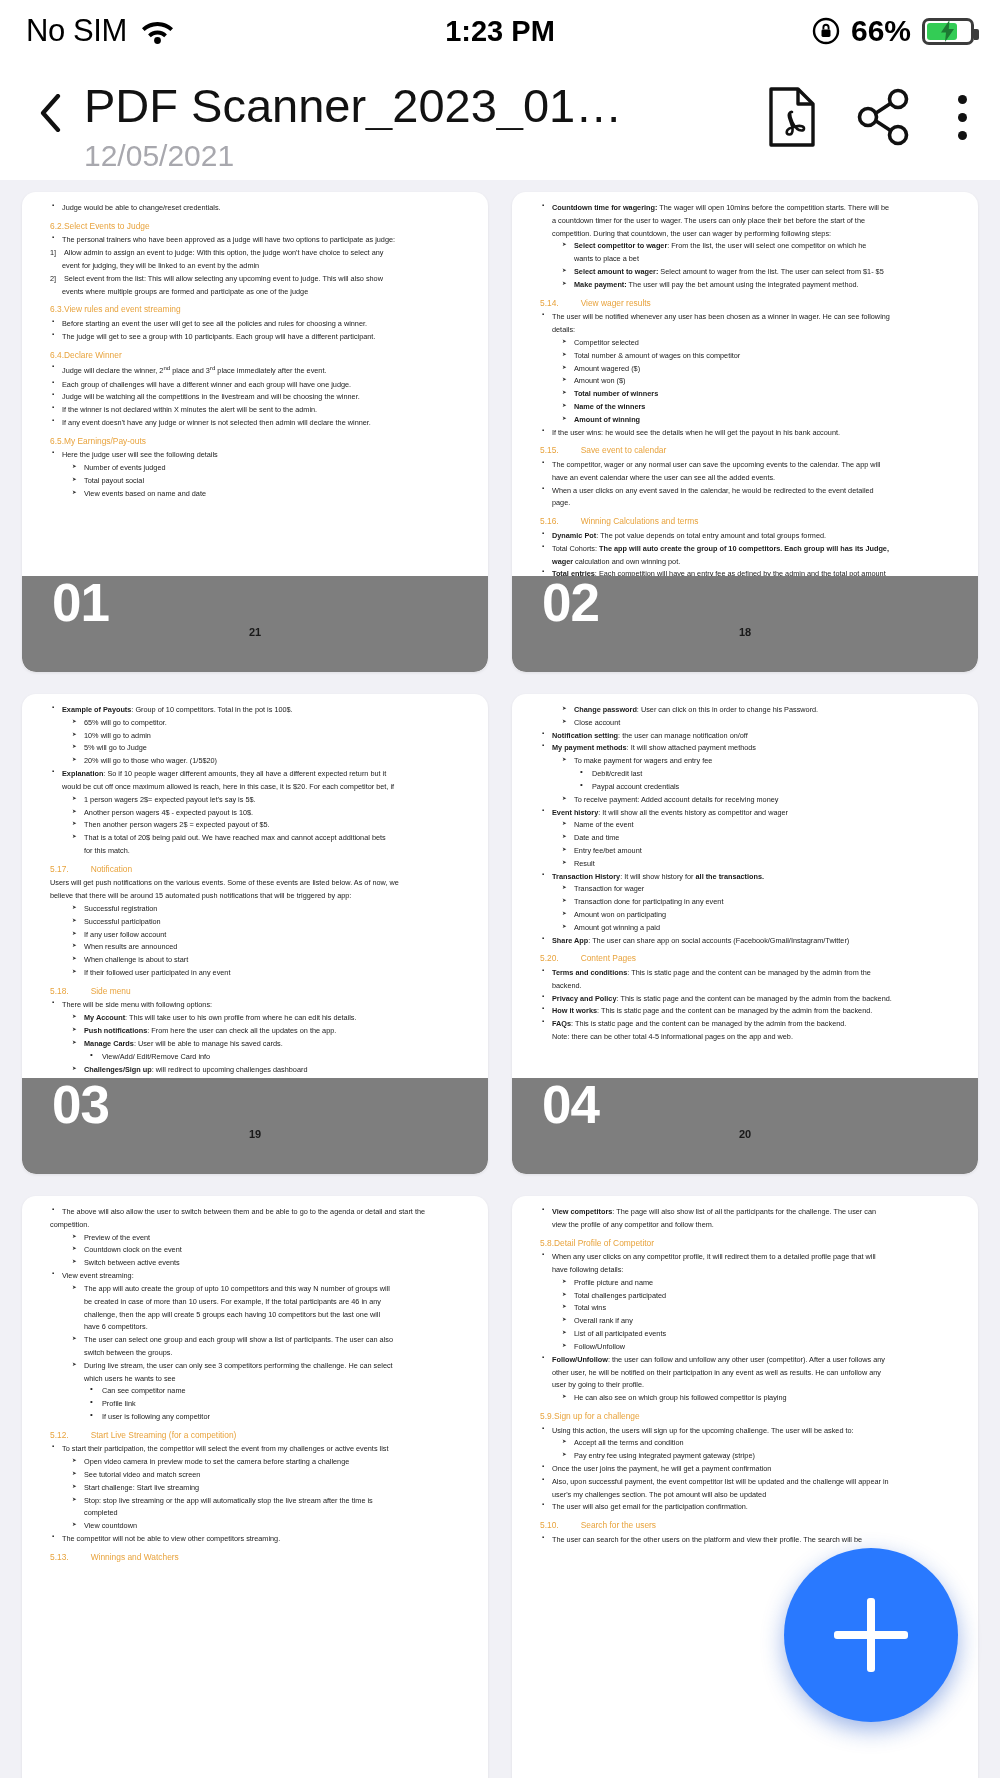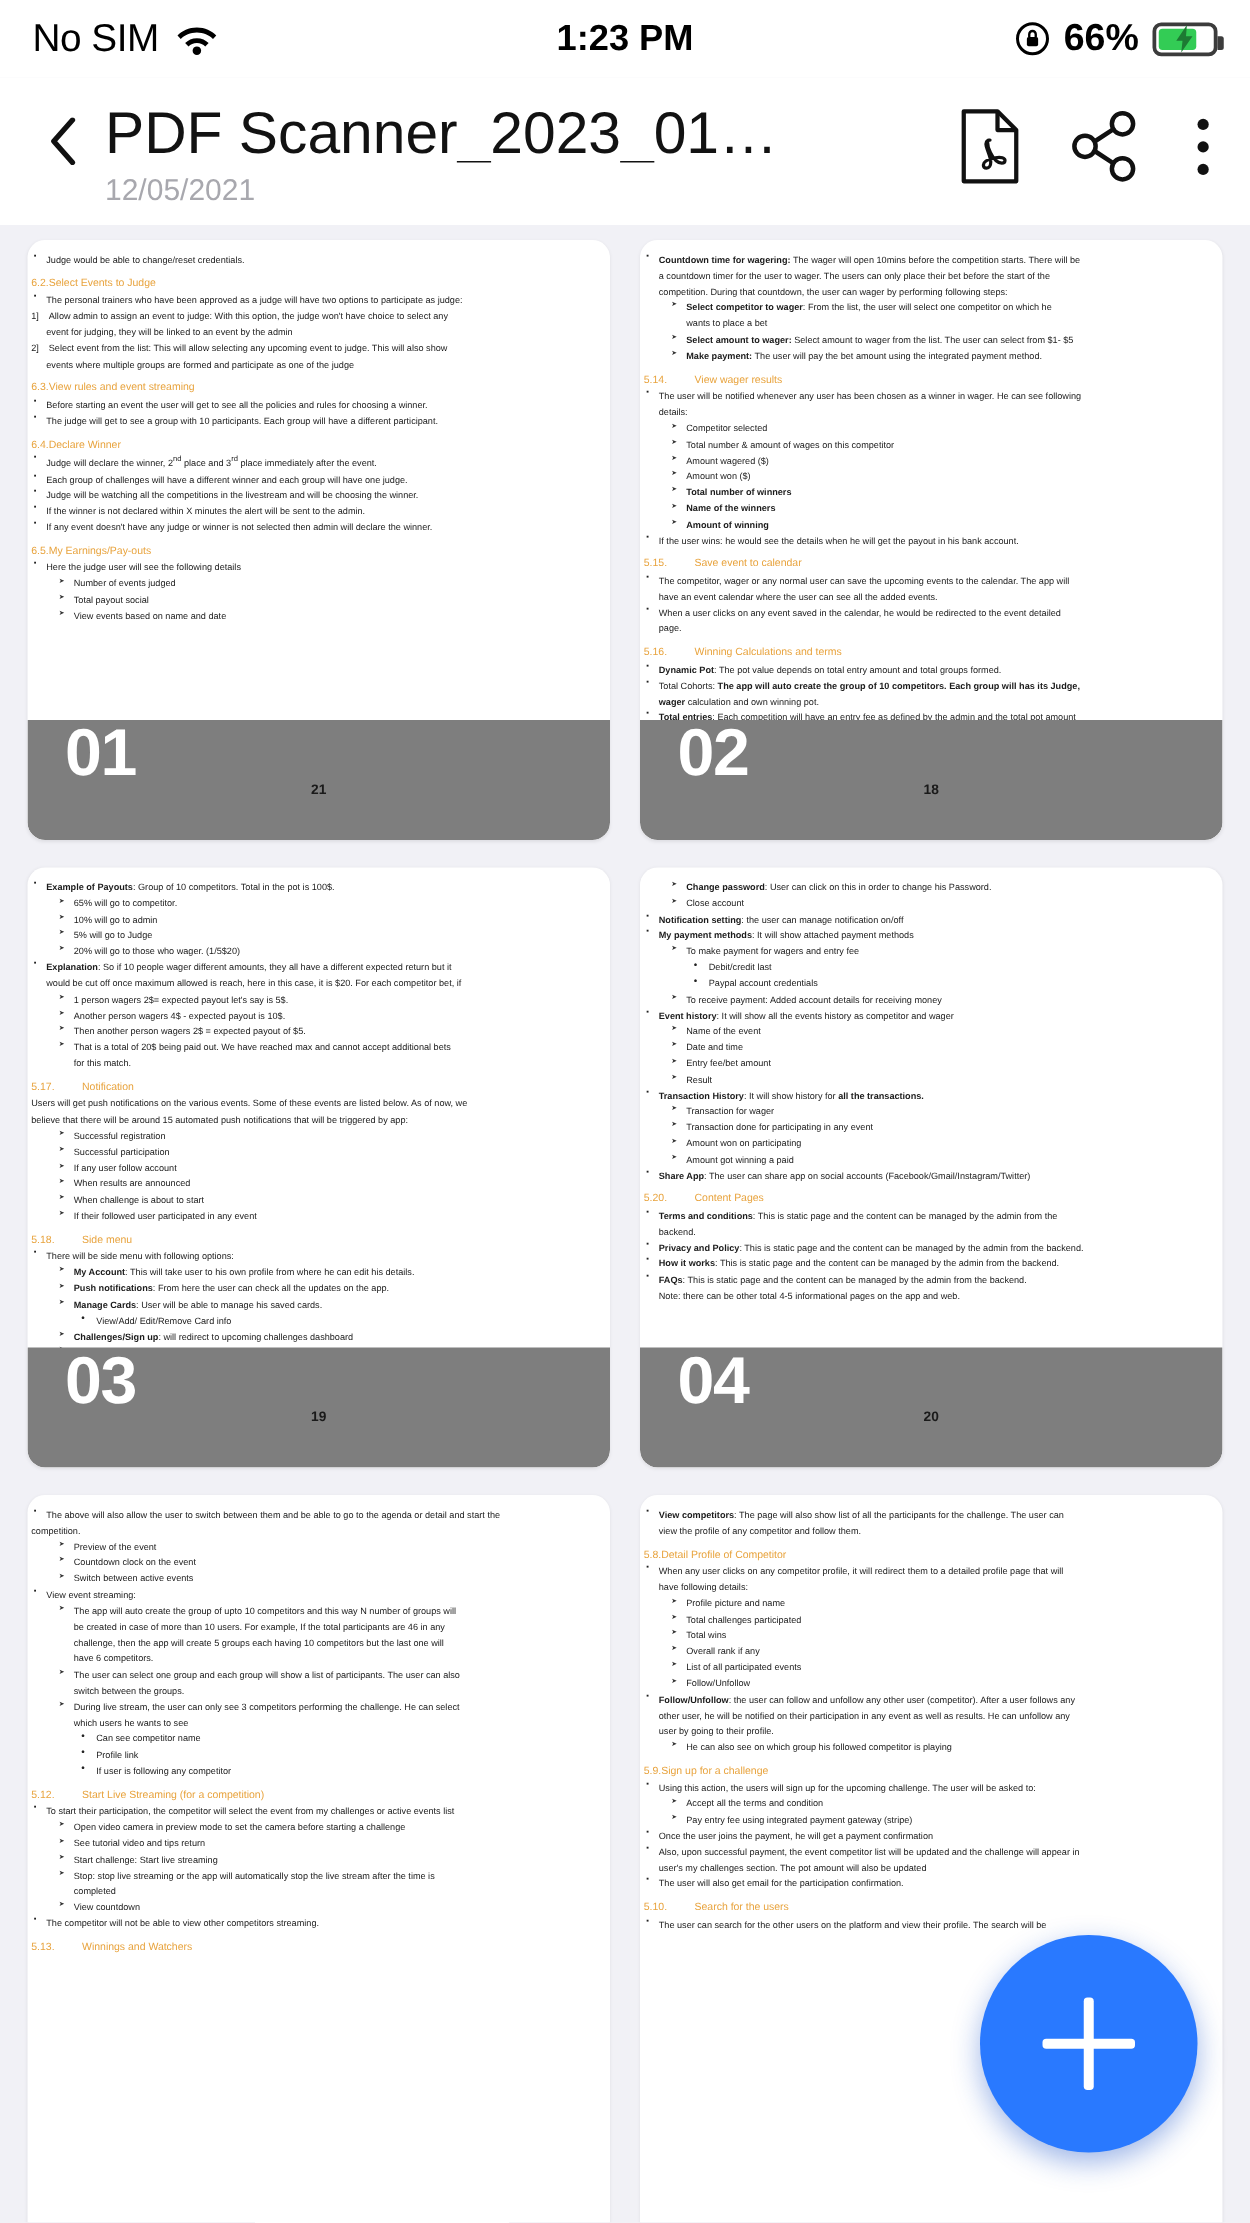--- a/index.html
+++ b/index.html
@@ -48,21 +48,21 @@
     display:flex; align-items:flex-start; padding:18px 24px 0 22px;
     position:relative;
   }
   .back-btn{ width:56px; height:66px; display:flex; align-items:center; justify-content:center; flex:0 0 auto;}
   .chev{ width:22px; height:38px; }
   .titlewrap{ flex:1 1 auto; min-width:0; padding-left:6px; padding-top:2px; }
   .doc-title{
     font-size:47px; font-weight:400; color:#121212; line-height:1.02;
     white-space:nowrap; overflow:hidden; text-overflow:clip;
   }
-  .doc-date{ font-size:24px; color:#a8a8ae; margin-top:9px; font-weight:400; }
+  .doc-date{ font-size:30px; color:#a8a8ae; margin-top:9px; font-weight:400; }
   .ab-actions{ display:flex; align-items:center; gap:36px; padding-top:6px; flex:0 0 auto;}
   .ab-ic{ width:56px; height:62px; display:block; }
   .kebab{ width:28px; height:62px; display:flex; flex-direction:column;
           align-items:center; justify-content:center; gap:9px; }
   .kdot{ width:9px; height:9px; border-radius:50%; background:#111; }
 
   
   .grid{
     position:absolute; left:0; right:0; top:180px; bottom:0;
     padding:12px 22px 0 22px;
@@ -70,21 +70,21 @@
     column-gap:24px; row-gap:22px;
     overflow:hidden;
   }
   .thumb{
     background:#ffffff; border-radius:14px; overflow:hidden;
     position:relative; height:480px;
     box-shadow:0 1px 3px rgba(0,0,0,.08);
   }
   .pagebody{
     position:absolute; left:0; right:0; top:0; bottom:0;
-    padding:10px 16px 0 3px; overflow:hidden;
+    padding:10px 16px 0 28px; overflow:hidden;
   }
 
   
   .d-h{ color:#e8a33d; font-size:8.4px; line-height:1.5; margin:6px 0 2px 0;
         font-family:"Liberation Sans", sans-serif; }
   .d-h .num{ display:inline-block; }
   .d-h .gap{ display:inline-block; width:22px; }
   .li{ position:relative; font-size:7.3px; line-height:1.62; color:#1b1b1b;
        margin:0 0 1px 0; padding-left:12px; }
   .li:before{ content:"\25AA"; position:absolute; left:2px; top:-1px; font-size:6px; color:#222;}
@@ -351,21 +351,21 @@
         <div class="li l2">The user can select one group and each group will show a list of participants. The user can also</div>
         <div class="li cont2">switch between the groups.</div>
         <div class="li l2">During live stream, the user can only see 3 competitors performing the challenge. He can select</div>
         <div class="li cont2">which users he wants to see</div>
         <div class="li l3">Can see competitor name</div>
         <div class="li l3">Profile link</div>
         <div class="li l3">If user is following any competitor</div>
         <div class="d-h"><span class="num">5.12.</span><span class="gap"></span>Start Live Streaming (for a competition)</div>
         <div class="li">To start their participation, the competitor will select the event from my challenges or active events list</div>
         <div class="li l2">Open video camera in preview mode to set the camera before starting a challenge</div>
-        <div class="li l2">See tutorial video and tips return</div>
+        <div class="li l2">See tutorial video and match screen</div>
         <div class="li l2">Start challenge: Start live streaming</div>
         <div class="li l2">Stop: stop live streaming or the app will automatically stop the live stream after the time is</div>
         <div class="li cont2">completed</div>
         <div class="li l2">View countdown</div>
         <div class="li">The competitor will not be able to view other competitors streaming.</div>
         <div class="d-h"><span class="num">5.13.</span><span class="gap"></span>Winnings and Watchers</div>
       </div>
     </div>
     <div class="thumb" style="height: 640px;">
       <div class="pagebody">

